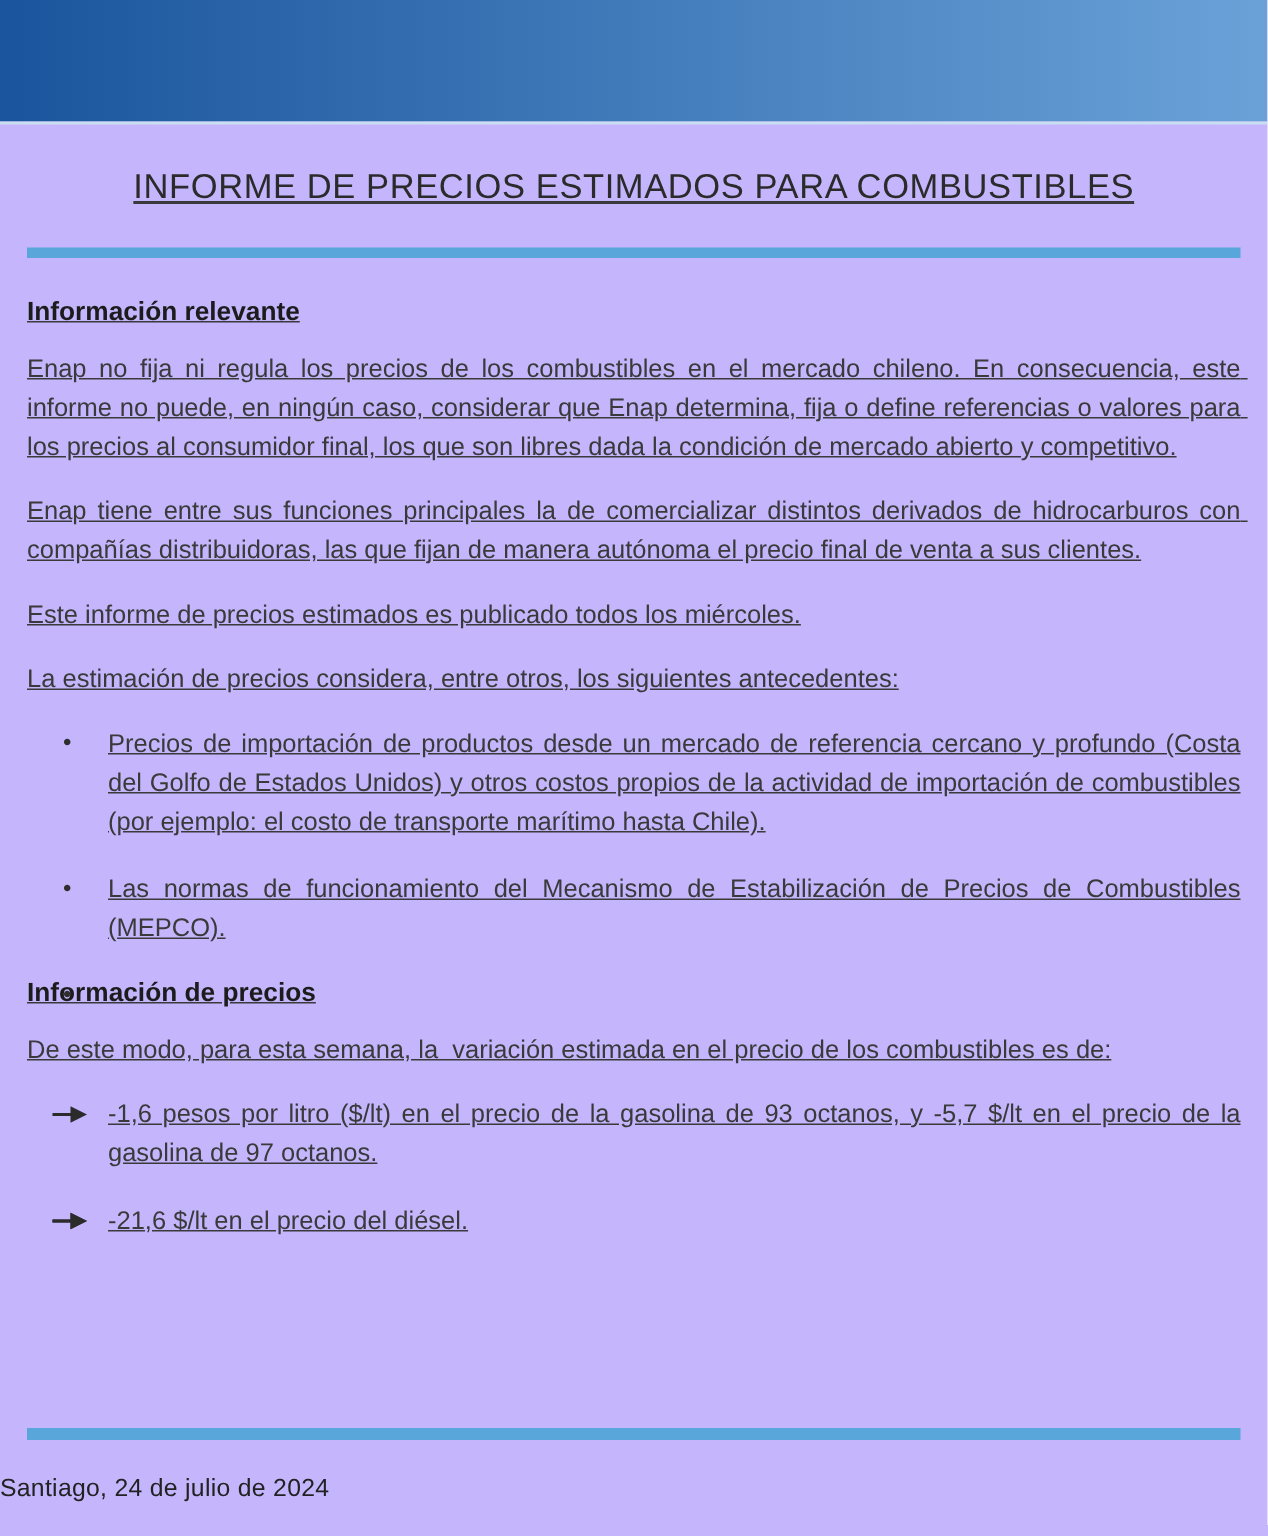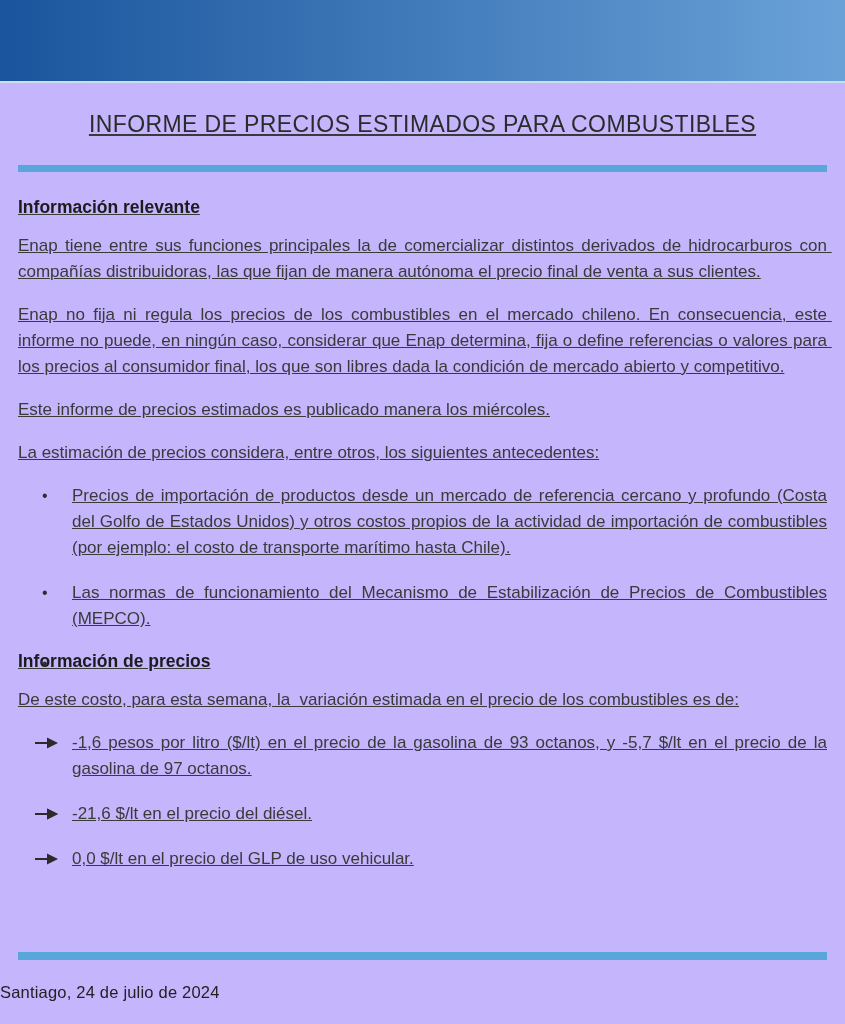--- a/index.html
+++ b/index.html
@@ -116,42 +116,42 @@
   <div class="banner"></div>
 
   <h1 class="title">INFORME DE PRECIOS ESTIMADOS PARA COMBUSTIBLES</h1>
 
   <div class="rule"></div>
 
   <div class="content">
 
     <h2 class="section-heading">Información relevante</h2>
 
+    <p class="para">Enap no fija ni regula los precios de los combustibles en el mercado chileno. En consecuencia, este informe no puede, en ningún caso, considerar que Enap determina, fija o define referencias o valores para los precios al consumidor final, los que son libres dada la condición de mercado abierto y competitivo.</p>
     <p class="para">Enap tiene entre sus funciones principales la de comercializar distintos derivados de hidrocarburos con compañías distribuidoras, las que fijan de manera autónoma el precio final de venta a sus clientes.</p>
-    <p class="para">Enap no fija ni regula los precios de los combustibles en el mercado chileno. En consecuencia, este informe no puede, en ningún caso, considerar que Enap determina, fija o define referencias o valores para los precios al consumidor final, los que son libres dada la condición de mercado abierto y competitivo.</p>
-    <p class="para">Este informe de precios estimados es publicado manera los miércoles.</p>
+    <p class="para">Este informe de precios estimados es publicado todos los miércoles.</p>
     <p class="para">La estimación de precios considera, entre otros, los siguientes antecedentes:</p>
 
     <ul class="dot-list">
       <li>
         <span class="dot-glyph">•</span>
         <span>Precios de importación de productos desde un mercado de referencia cercano y profundo (Costa del Golfo de Estados Unidos) y otros costos propios de la actividad de importación de combustibles (por ejemplo: el costo de transporte marítimo hasta Chile).</span>
       </li>
       <li>
         <span class="dot-glyph">•</span>
         <span>Las normas de funcionamiento del Mecanismo de Estabilización de Precios de Combustibles (MEPCO).</span>
       </li>
       <li>
         <span class="dot-glyph">•</span>
       </li>
     </ul>
 
     <h2 class="section-heading">Información de precios</h2>
 
-    <p class="para">De este costo, para esta semana, la  variación estimada en el precio de los combustibles es de:</p>
+    <p class="para">De este modo, para esta semana, la  variación estimada en el precio de los combustibles es de:</p>
 
     <ul class="arrow-list">
       <li>
         <span class="arrow-glyph">
             <svg viewBox="0 0 26 12" xmlns="http://www.w3.org/2000/svg">
               <line x1="1" y1="6" x2="15" y2="6" stroke="#2b2b2b" stroke-width="2"></line>
               <polygon points="13,0.5 24,6 13,11.5" fill="#2b2b2b"></polygon>
             </svg>
           </span>
         <span>-1,6 pesos por litro ($/lt) en el precio de la gasolina de 93 octanos, y -5,7 $/lt en el precio de la gasolina de 97 octanos.</span>
@@ -166,29 +166,20 @@
       </li>
       <li>
         <span class="arrow-glyph">
             <svg viewBox="0 0 26 12" xmlns="http://www.w3.org/2000/svg">
               <line x1="1" y1="6" x2="15" y2="6" stroke="#2b2b2b" stroke-width="2"></line>
               <polygon points="13,0.5 24,6 13,11.5" fill="#2b2b2b"></polygon>
             </svg>
           </span>
         <span>-21,6 $/lt en el precio del diésel.</span>
       </li>
-      <li>
-        <span class="arrow-glyph">
-            <svg viewBox="0 0 26 12" xmlns="http://www.w3.org/2000/svg">
-              <line x1="1" y1="6" x2="15" y2="6" stroke="#2b2b2b" stroke-width="2"></line>
-              <polygon points="13,0.5 24,6 13,11.5" fill="#2b2b2b"></polygon>
-            </svg>
-          </span>
-        <span>0,0 $/lt en el precio del GLP de uso vehicular.</span>
-      </li>
     </ul>
 
   </div>
 
   <div class="footer">
     <div class="rule-bottom"></div>
     <p class="date-line">Santiago, 24 de julio de 2024</p>
   </div>
 
 </div>

